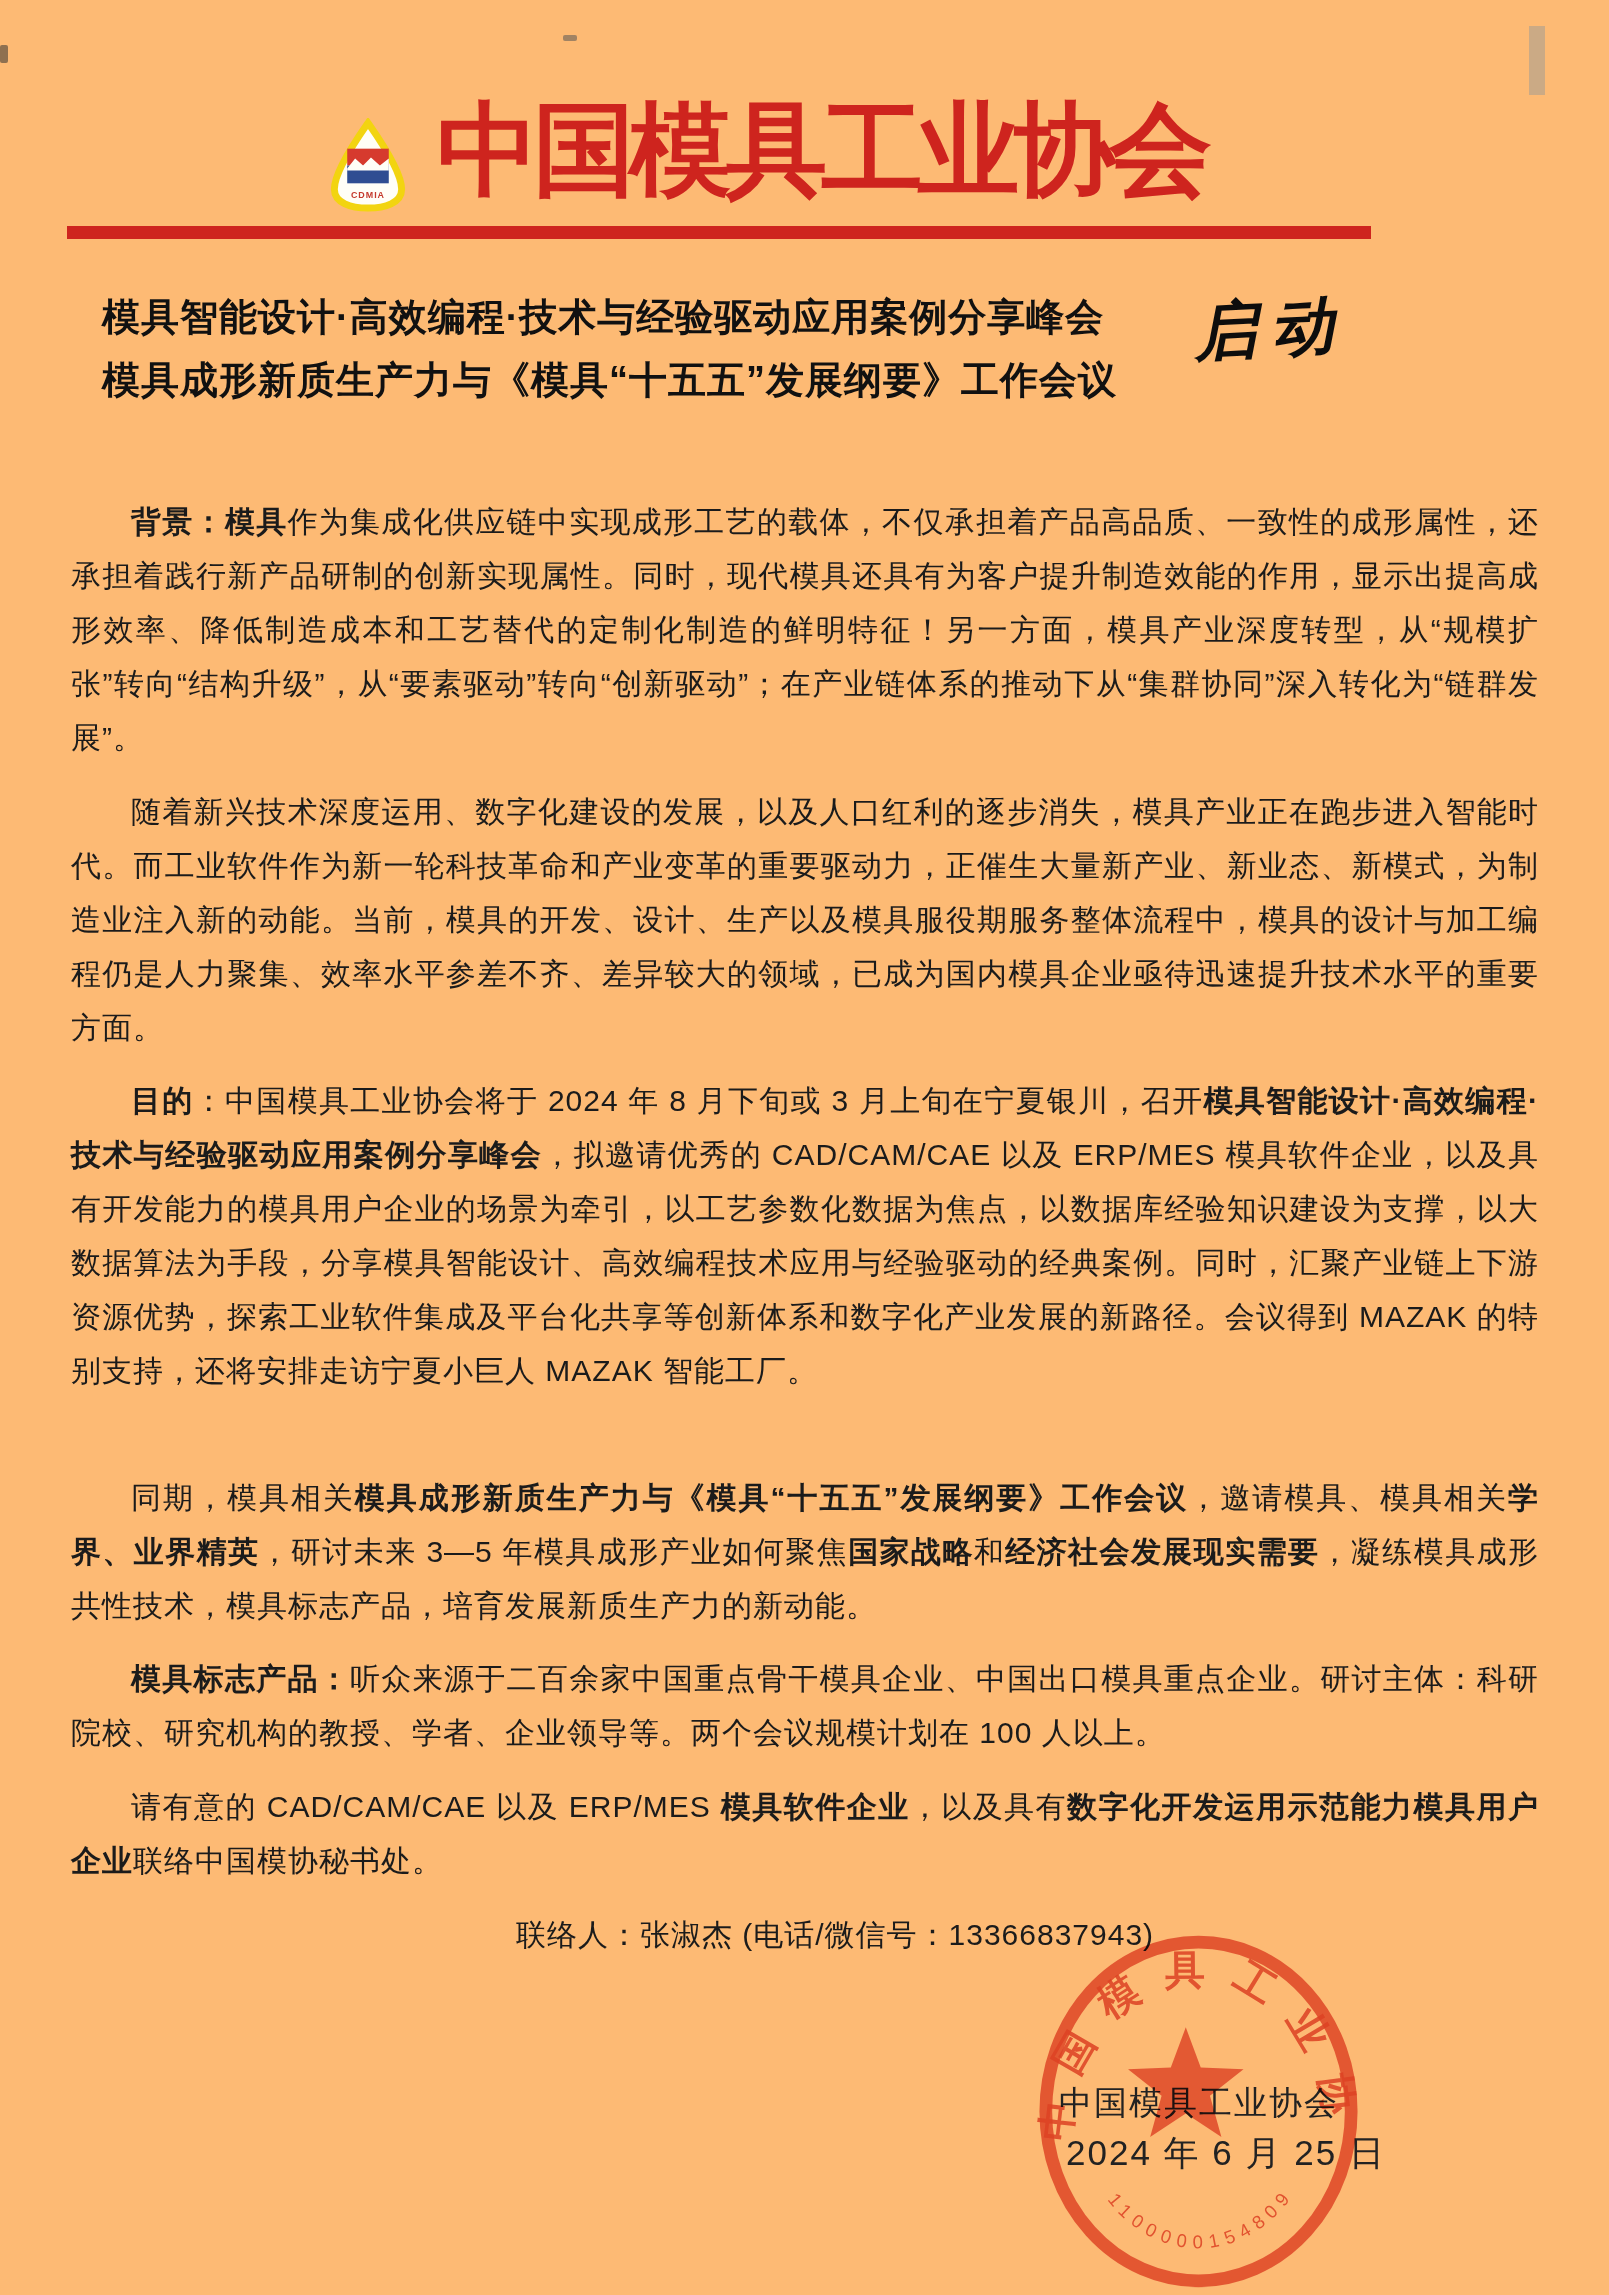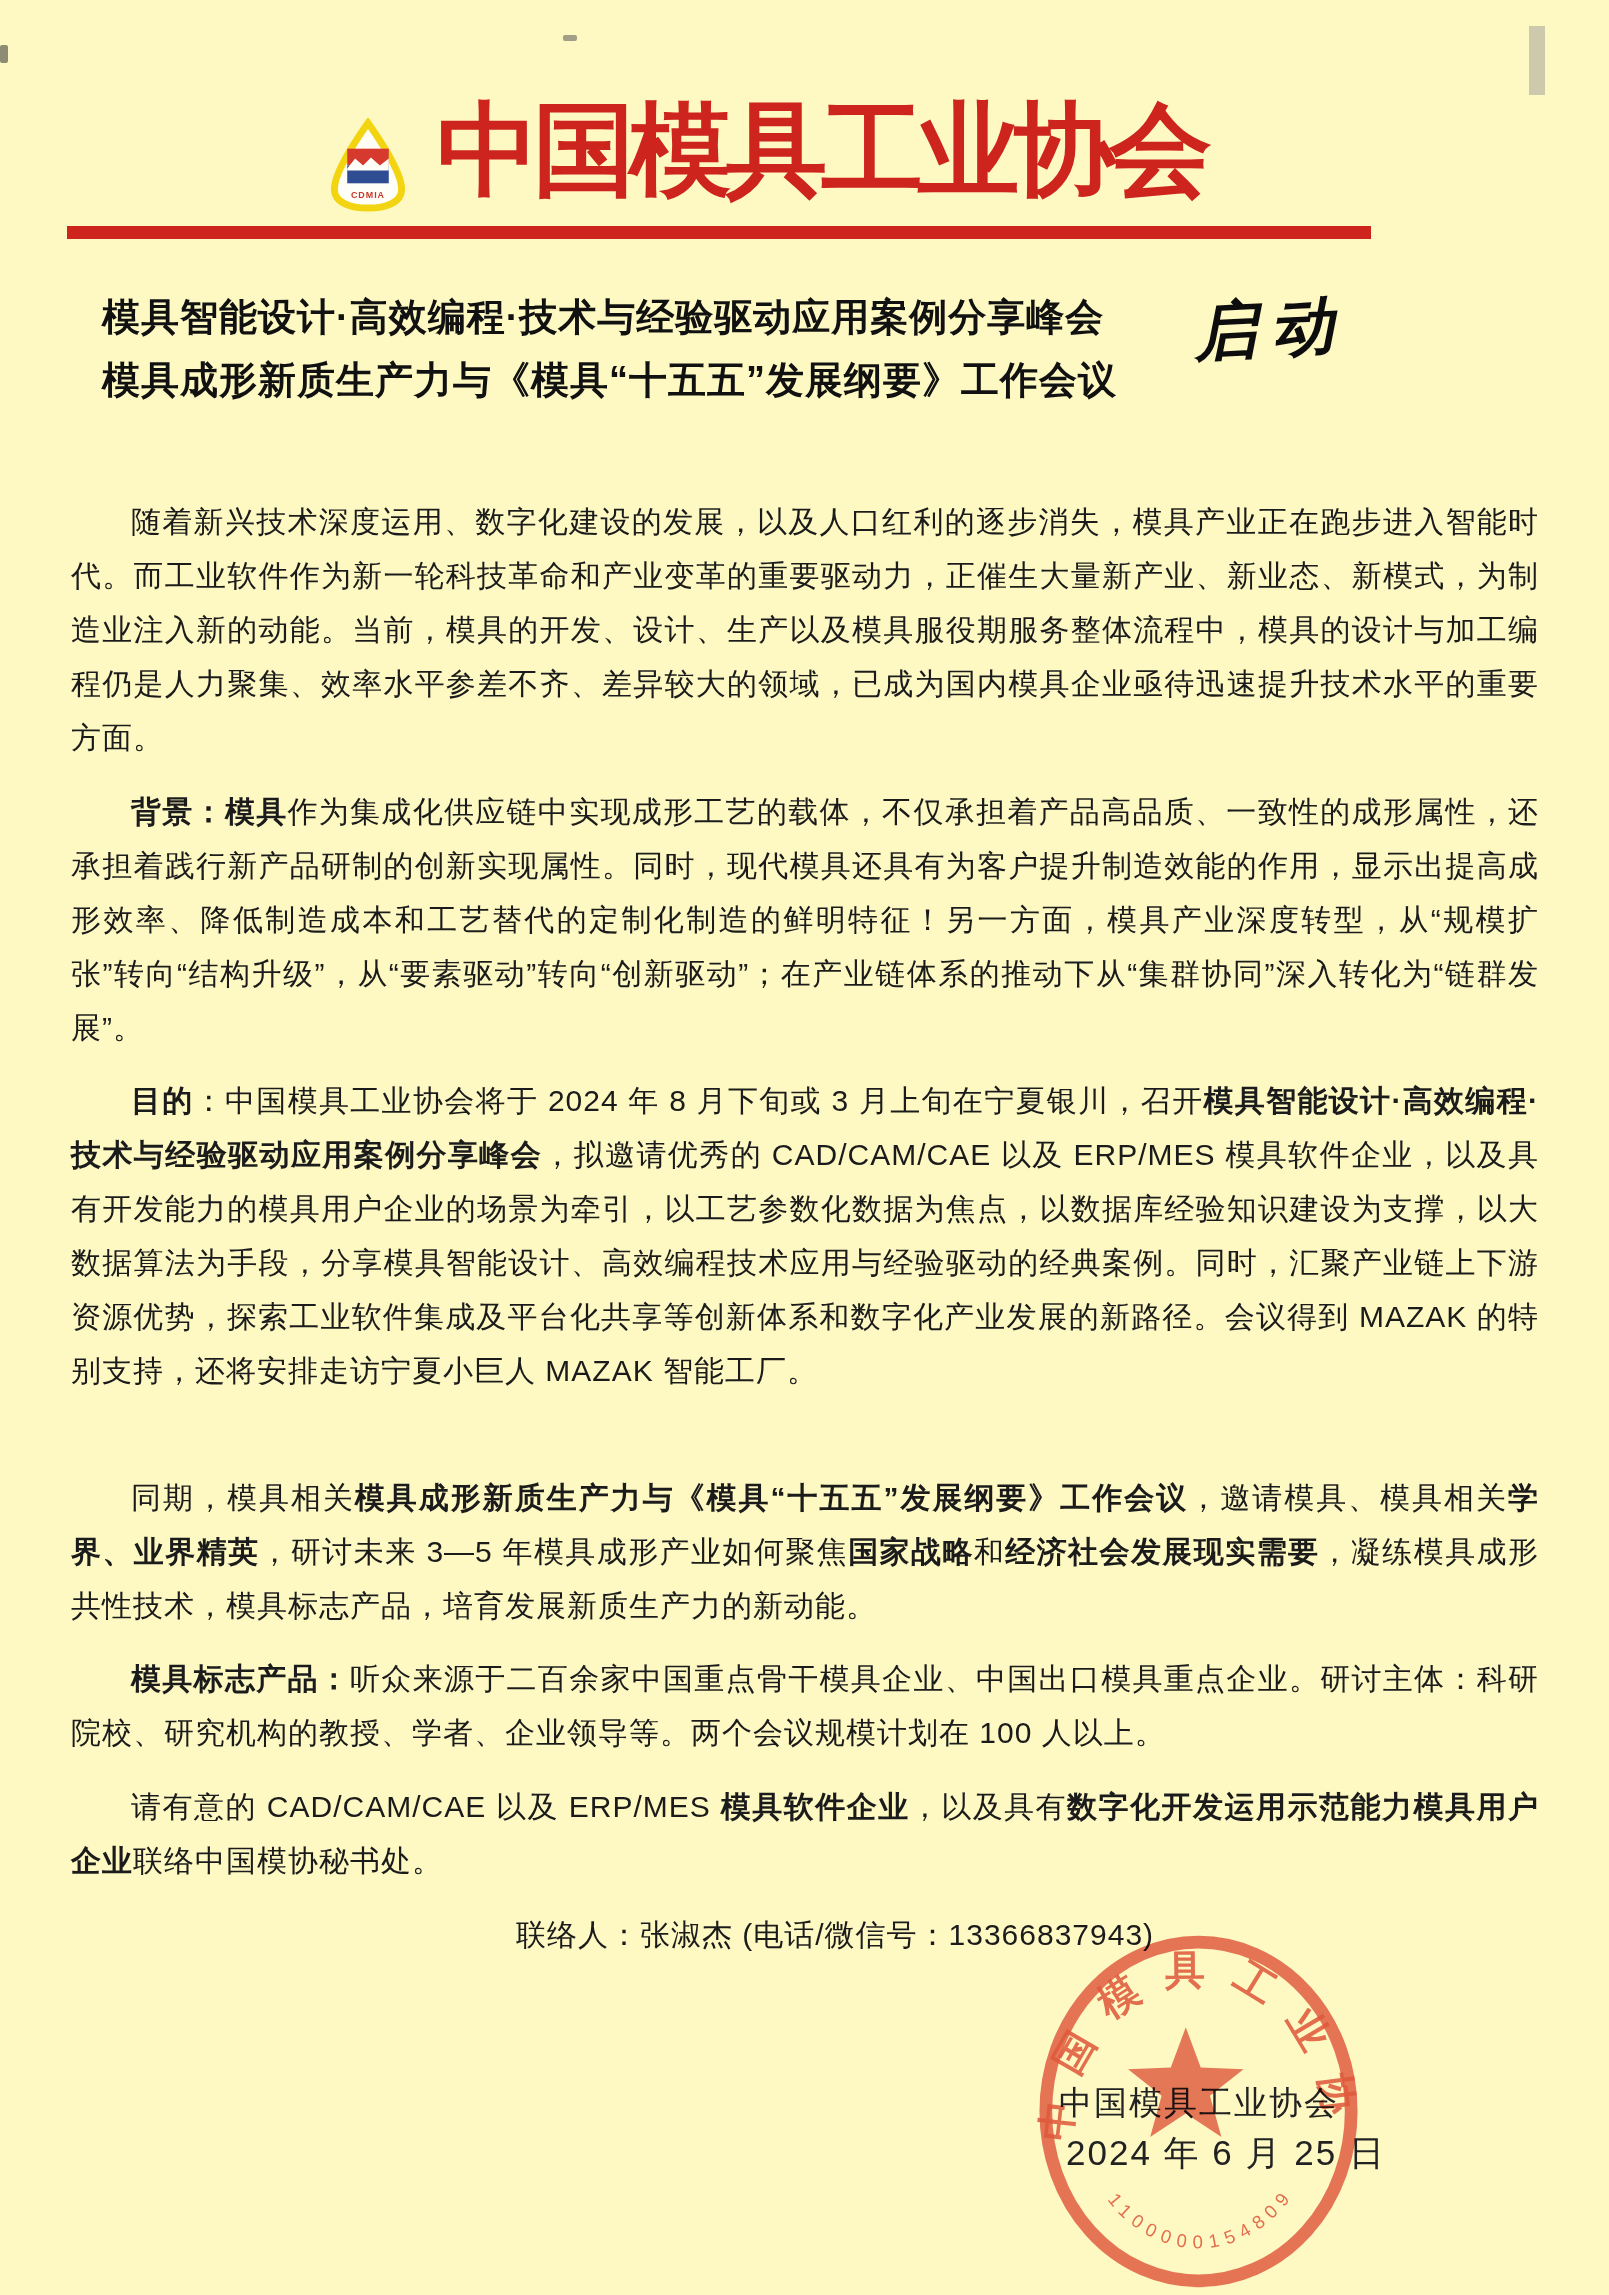--- a/index.html
+++ b/index.html
@@ -1,16 +1,16 @@
 <!DOCTYPE html>
 <html><head>
 <meta charset="utf-8">
 <style>
   html,body{margin:0;padding:0;background:#e8e8e8;}
-  .page{position:relative;width:1609px;height:2296px;background:#fef9c3;overflow:hidden;
+  .page{position:relative;width:1609px;height:2296px;background:#fdba74;overflow:hidden;
         font-family:"Liberation Sans",sans-serif;color:#1b1b1b;}
   
   .logo{position:absolute;left:323px;top:118px;width:90px;height:94px;}
   .org-title{position:absolute;left:437px;top:94px;font-family:"Liberation Serif",serif;
              font-size:102px;line-height:114px;font-weight:700;color:#ce241e;letter-spacing:-5.9px;white-space:nowrap;}
   .red-rule{position:absolute;left:67px;top:226px;width:1304px;height:12.7px;background:#ce241e;}
   
   .doc-title{position:absolute;left:102px;top:286px;font-size:38px;font-weight:700;color:#111;
              line-height:63px;letter-spacing:1px;white-space:nowrap;}
   .annotation{position:absolute;left:1194px;top:286px;font-size:63px;font-weight:900;font-style:italic;
@@ -56,22 +56,22 @@
   <div class="red-rule"></div>
 
   <div class="doc-title">
     <div>模具智能设计·高效编程·技术与经验驱动应用案例分享峰会</div>
     <div>模具成形新质生产力与《模具“十五五”发展纲要》工作会议</div>
   </div>
   <div class="annotation">启动</div>
 
   <div class="content">
 
-  <p class="para"><span>随着新兴技术深度运用、数字化建设的发展，以及人口红利的逐步消失，模具产业正在跑步进入智能时代。而工业软件作为新一轮科技革命和产业变革的重要驱动力，正催生大量新产业、新业态、新模式，为制造业注入新的动能。当前，模具的开发、设计、生产以及模具服役期服务整体流程中，模具的设计与加工编程仍是人力聚集、效率水平参差不齐、差异较大的领域，已成为国内模具企业亟待迅速提升技术水平的重要方面。</span></p>
-      <p class="para"><span class="b">背景：模具</span><span>作为集成化供应链中实现成形工艺的载体，不仅承担着产品高品质、一致性的成形属性，还承担着践行新产品研制的创新实现属性。同时，现代模具还具有为客户提升制造效能的作用，显示出提高成形效率、降低制造成本和工艺替代的定制化制造的鲜明特征！另一方面，模具产业深度转型，从“规模扩张”转向“结构升级”，从“要素驱动”转向“创新驱动”；在产业链体系的推动下从“集群协同”深入转化为“链群发展”。</span></p>
+  <p class="para"><span class="b">背景：模具</span><span>作为集成化供应链中实现成形工艺的载体，不仅承担着产品高品质、一致性的成形属性，还承担着践行新产品研制的创新实现属性。同时，现代模具还具有为客户提升制造效能的作用，显示出提高成形效率、降低制造成本和工艺替代的定制化制造的鲜明特征！另一方面，模具产业深度转型，从“规模扩张”转向“结构升级”，从“要素驱动”转向“创新驱动”；在产业链体系的推动下从“集群协同”深入转化为“链群发展”。</span></p>
+      <p class="para"><span>随着新兴技术深度运用、数字化建设的发展，以及人口红利的逐步消失，模具产业正在跑步进入智能时代。而工业软件作为新一轮科技革命和产业变革的重要驱动力，正催生大量新产业、新业态、新模式，为制造业注入新的动能。当前，模具的开发、设计、生产以及模具服役期服务整体流程中，模具的设计与加工编程仍是人力聚集、效率水平参差不齐、差异较大的领域，已成为国内模具企业亟待迅速提升技术水平的重要方面。</span></p>
       <p class="para"><span class="b">目的</span><span>：中国模具工业协会将于 2024 年 8 月下旬或 3 月上旬在宁夏银川，召开</span><span class="b">模具智能设计·高效编程·技术与经验驱动应用案例分享峰会</span><span>，拟邀请优秀的 CAD/CAM/CAE 以及 ERP/MES 模具软件企业，以及具有开发能力的模具用户企业的场景为牵引，以工艺参数化数据为焦点，以数据库经验知识建设为支撑，以大数据算法为手段，分享模具智能设计、高效编程技术应用与经验驱动的经典案例。同时，汇聚产业链上下游资源优势，探索工业软件集成及平台化共享等创新体系和数字化产业发展的新路径。会议得到 MAZAK 的特别支持，还将安排走访宁夏小巨人 MAZAK 智能工厂。</span></p>
       <p class="para"><span>同期，模具相关</span><span class="b">模具成形新质生产力与《模具“十五五”发展纲要》工作会议</span><span>，邀请模具、模具相关</span><span class="b">学界、业界精英</span><span>，研讨未来 3—5 年模具成形产业如何聚焦</span><span class="b">国家战略</span><span>和</span><span class="b">经济社会发展现实需要</span><span>，凝练模具成形共性技术，模具标志产品，培育发展新质生产力的新动能。</span></p>
       <p class="para"><span class="b">模具标志产品：</span><span>听众来源于二百余家中国重点骨干模具企业、中国出口模具重点企业。研讨主体：科研院校、研究机构的教授、学者、企业领导等。两个会议规模计划在 100 人以上。</span></p>
       <p class="para"><span>请有意的 CAD/CAM/CAE 以及 ERP/MES </span><span class="b">模具软件企业</span><span>，以及具有</span><span class="b">数字化开发运用示范能力模具用户企业</span><span>联络中国模协秘书处。</span></p>
       <div class="contact">联络人：张淑杰 (电话/微信号：13366837943)</div>
     </div>
 
   <div class="signature">
     <div class="sig-org">中国模具工业协会</div>
     <div class="sig-date">2024 年 6 月 25 日</div>

